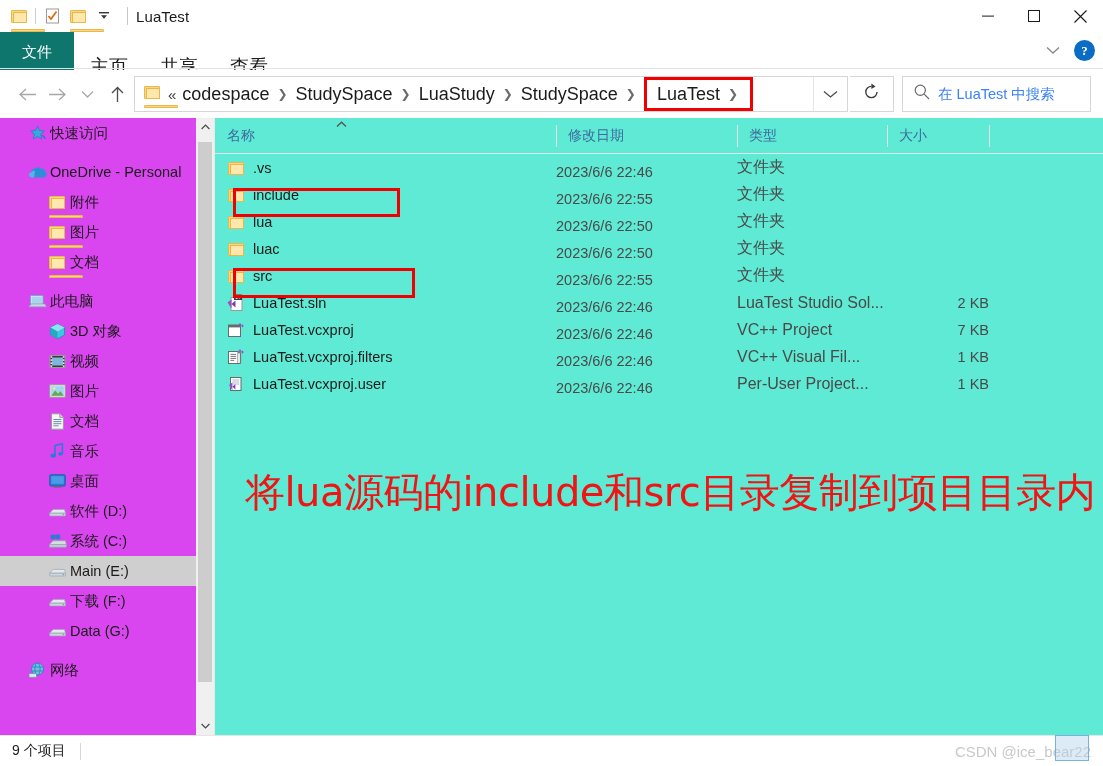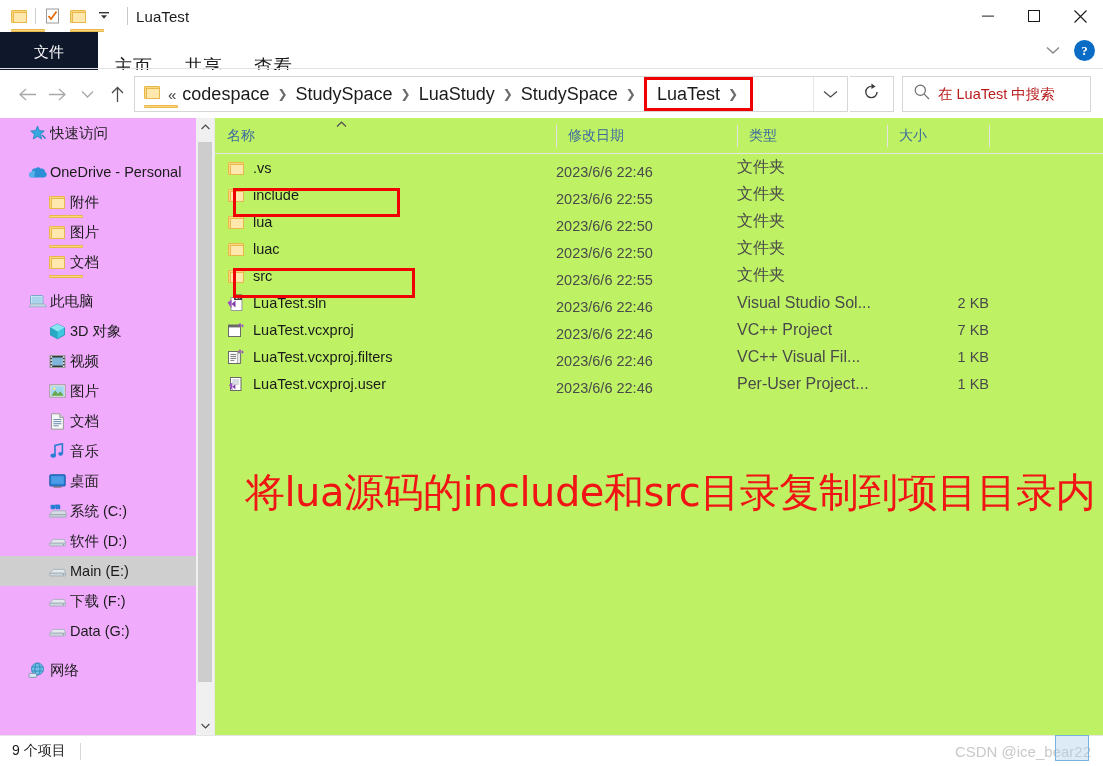--- a/index.html
+++ b/index.html
@@ -44,22 +44,22 @@
     position: absolute; left: 0; top: 32px; width: 1103px; height: 37px;
     background: #ffffff;
     display: flex; align-items: stretch;
   }
   .tab {
     display: flex; align-items: center; justify-content: center;
     font-size: 19px; color: #1b1b1b; height: 29px; margin-top: 20px;
     padding: 0 16px; white-space: nowrap;
   }
   .tab.file {
-    background: #0f172a; color: #ffffff; font-size: 15px;
-    padding: 0 34px; margin-left: 0; margin-top: 0; height: 41px;
+    background: #0f766e; color: #ffffff; font-size: 15px;
+    padding: 0 22px; margin-left: 0; margin-top: 0; height: 41px;
   }
   .ribbon-right {
     position: absolute; right: 8px; top: 32px; height: 37px;
     display: flex; align-items: center; gap: 10px;
   }
   .chev-down-small { width: 22px; height: 22px; display:flex; align-items:center; justify-content:center; }
   .help-circle {
     width: 21px; height: 21px; border-radius: 50%;
     background: #0a6cc4; color: #fff; font-size: 13px; font-weight: bold;
     display: flex; align-items: center; justify-content: center;
@@ -107,26 +107,26 @@
     position: absolute; left: 850px; top: 76px; width: 44px; height: 36px;
     border: 1px solid #d6d6d6; border-left: none; background: #fff;
     display: flex; align-items: center; justify-content: center; color: #3c3c3c;
   }
   .searchbox {
     position: absolute; left: 902px; top: 76px; width: 189px; height: 36px;
     border: 1px solid #d6d6d6; background: #ffffff;
     display: flex; align-items: center;
   }
   .search-ico { margin-left: 11px; margin-right: 8px; color: #5a5a5a; }
-  .search-ph { font-size: 14.5px; color: #b91c1c; white-space: nowrap; }
+  .search-ph { font-size: 14.5px; color: #3b82f6; white-space: nowrap; }
 
   
   .sidebar {
     position: absolute; left: 0; top: 118px; width: 196px; height: 617px;
-    background: #f0abfc; overflow: hidden;
+    background: #d946ef; overflow: hidden;
   }
   .nav-item {
     height: 30px; display: flex; align-items: center; white-space: nowrap;
     font-size: 14.5px; color: #1b1b1b;
   }
   .nav-item.selected { background: #cfcfcf; }
   .nav-ico { width: 26px; display: flex; align-items: center; justify-content: center; flex: 0 0 26px; }
   .nav-label { overflow: hidden; }
   .lvl0 { padding-left: 24px; }
   .lvl1 { padding-left: 44px; }
@@ -145,21 +145,21 @@
     position: absolute; left: 2px; top: 24px; width: 14px; height: 540px;
     background: #cdcdcd;
   }
   .sb-divider {
     position: absolute; left: 214px; top: 118px; width: 1px; height: 617px; background: #e8e8e8;
   }
 
   
   .filepane {
     position: absolute; left: 215px; top: 118px; width: 888px; height: 617px;
-    background: #bef264;
+    background: #5eead4;
   }
   .colheaders {
     position: absolute; left: 0; top: 0; width: 888px; height: 36px;
     border-bottom: 1px solid #e5e5e5;
     display: flex; align-items: center;
   }
   .colhead {
     position: absolute; top: 0; height: 36px; display: flex; align-items: center;
     font-size: 14px; color: #3e6a9e; padding-left: 12px;
   }
@@ -507,46 +507,46 @@
           <svg width="17" height="14" viewBox="0 0 17 14">
             <rect x=".8" y=".8" width="15.4" height="11.2" rx=".8" fill="#2b7cd3" stroke="#1b5fa8"></rect>
             <rect x="2.2" y="2.2" width="12.6" height="7.6" fill="#4a9ce8"></rect>
             <rect x="4.6" y="12.4" width="7.8" height="1.2" fill="#6a6a6a"></rect>
           </svg>
         </span>
         <span class="nav-label">桌面</span>
       </div>
       <div class="nav-item lvl1">
         <span class="nav-ico">
+          <svg width="19" height="13" viewBox="0 0 19 13">
+            <path d="M1.6 8.2 L5.2 4.4 H16.4 L17.6 8.2 Z" fill="#e3e9ed" stroke="#9aa8b2" stroke-width=".7"></path>
+            <rect x="1.6" y="8.2" width="16" height="2.8" rx=".9" fill="#ccd6dd" stroke="#9aa8b2" stroke-width=".7"></rect>
+            <circle cx="15.4" cy="9.6" r=".8" fill="#8d9ba5"></circle>
+          </svg>
+        </span>
+        <span class="nav-label">软件 (D:)</span>
+      </div>
+      <div class="nav-item lvl1">
+        <span class="nav-ico">
           <svg width="19" height="15" viewBox="0 0 19 15">
             <path d="M1.4 10.6 L5 6.8 H17.4 L18.4 10.6 Z" fill="#d5dde2" stroke="#94a3ad" stroke-width=".7"></path>
             <rect x="1.4" y="10.6" width="17" height="2.6" rx=".8" fill="#c3ced6" stroke="#94a3ad" stroke-width=".7"></rect>
             <g fill="#2b7cd3">
               <rect x="3" y="1" width="4.2" height="4.2"></rect>
               <rect x="8" y="1" width="4.2" height="4.2"></rect>
               <rect x="3" y="6" width="4.2" height="0"></rect>
             </g>
             <g fill="#2b7cd3">
               <rect x="2.6" y=".8" width="3.8" height="3.6"></rect>
               <rect x="7.2" y=".5" width="4.2" height="3.9"></rect>
             </g>
           </svg>
         </span>
         <span class="nav-label">系统 (C:)</span>
       </div>
-      <div class="nav-item lvl1">
-        <span class="nav-ico">
-          <svg width="19" height="13" viewBox="0 0 19 13">
-            <path d="M1.6 8.2 L5.2 4.4 H16.4 L17.6 8.2 Z" fill="#e3e9ed" stroke="#9aa8b2" stroke-width=".7"></path>
-            <rect x="1.6" y="8.2" width="16" height="2.8" rx=".9" fill="#ccd6dd" stroke="#9aa8b2" stroke-width=".7"></rect>
-            <circle cx="15.4" cy="9.6" r=".8" fill="#8d9ba5"></circle>
-          </svg>
-        </span>
-        <span class="nav-label">软件 (D:)</span>
-      </div>
       <div class="nav-item lvl1 selected">
         <span class="nav-ico">
           <svg width="19" height="13" viewBox="0 0 19 13">
             <path d="M1.6 8.2 L5.2 4.4 H16.4 L17.6 8.2 Z" fill="#e3e9ed" stroke="#9aa8b2" stroke-width=".7"></path>
             <rect x="1.6" y="8.2" width="16" height="2.8" rx=".9" fill="#ccd6dd" stroke="#9aa8b2" stroke-width=".7"></rect>
             <circle cx="15.4" cy="9.6" r=".8" fill="#8d9ba5"></circle>
           </svg>
         </span>
         <span class="nav-label">Main (E:)</span>
       </div>
@@ -698,21 +698,21 @@
                 <rect x="4" y="3.5" width="11" height="13" fill="#fff" stroke="#9a9a9a"></rect>
                 <path d="M0.5 8.5 L4.5 5.5 V14.5 Z" fill="#9b4fc4"></path>
                 <path d="M4.5 10 L8.5 6.5 V13.5 Z" fill="#7c3fa8"></path>
                 <rect x="7" y="0.5" width="8" height="5.5" fill="#3c3c3c"></rect>
                 <text x="11" y="5" font-size="5" fill="#fff" text-anchor="middle" font-family="sans-serif">17</text>
               </svg>
             </span>
             <span class="row-label">LuaTest.sln</span>
           </div>
           <div class="cell-date">2023/6/6 22:46</div>
-          <div class="cell-type">Visual Studio Sol...</div>
+          <div class="cell-type">LuaTest Studio Sol...</div>
           <div class="cell-size">2 KB</div>
         </div>
         <div class="row">
           <div class="cell-name">
             <span class="row-ico">
               <svg width="18" height="18" viewBox="0 0 18 18">
                 <rect x="1.5" y="4" width="12" height="11.5" fill="#fff" stroke="#6a6a6a"></rect>
                 <rect x="1.5" y="4" width="12" height="2.4" fill="#6a6a6a"></rect>
                 <g fill="#9b4fc4">
                   <rect x="12.4" y="2.2" width="1.2" height="3.4"></rect>

